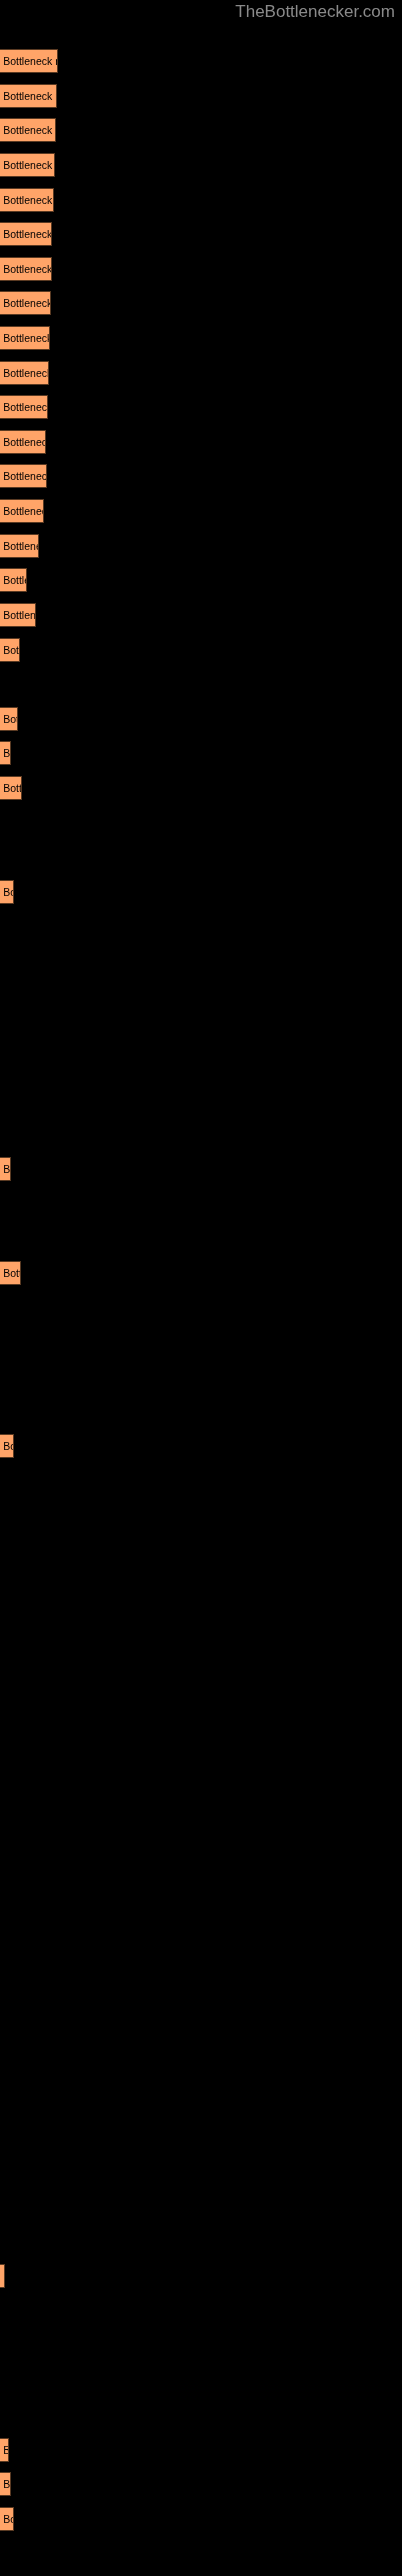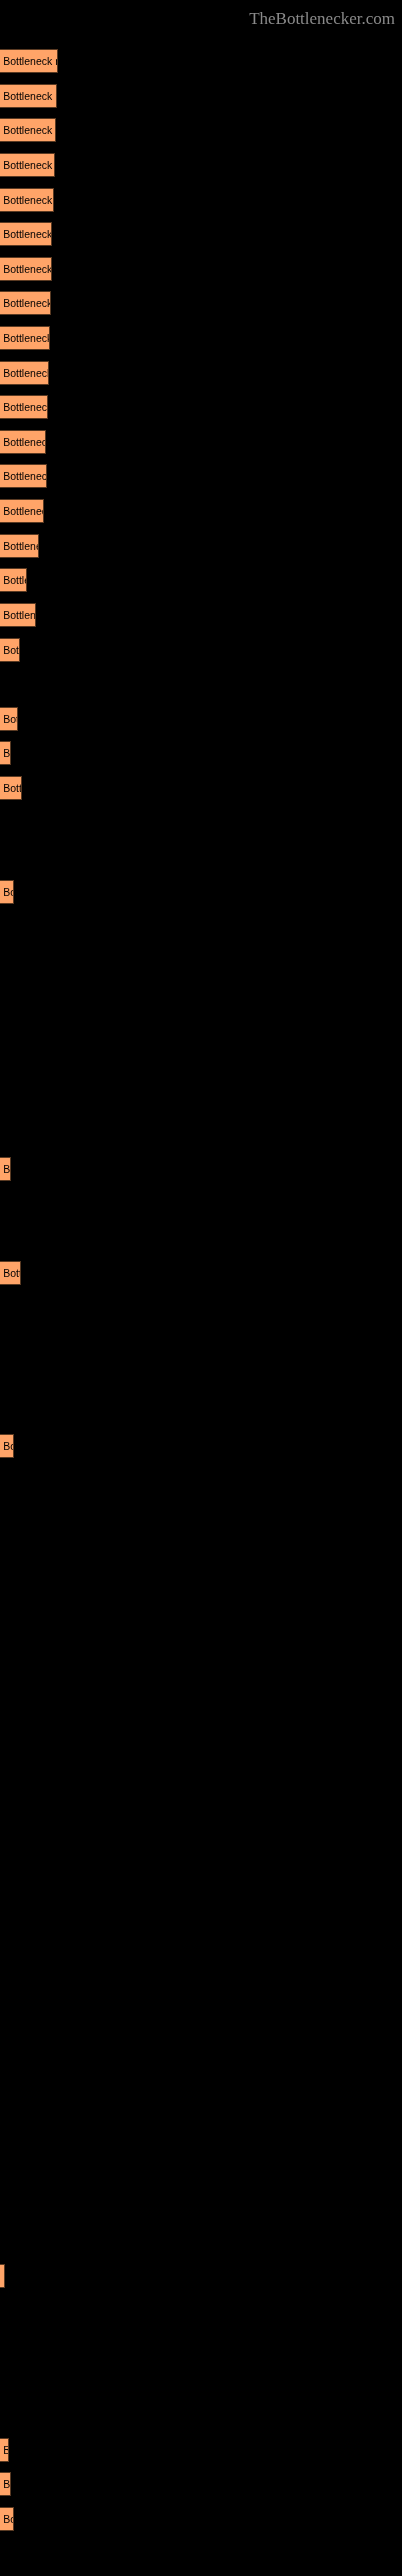--- a/index.html
+++ b/index.html
@@ -15,22 +15,21 @@
     overflow: hidden;
   }
   #site-title {
     position: absolute;
     right: 8px;
     top: 1.6px;
     font-size: 17px;
     color: #8a8a8a;
     letter-spacing: 0px;
     white-space: nowrap;
-    font-family: Liberation Serif, serif;
-    margin-top: 7px;
+    font-family: Liberation Sans, sans-serif;
   }
   #chart-area {
     position: absolute;
     left: 0;
     top: 0;
     width: 403px;
     height: 2576px;
   }
   .bar-row {
     position: absolute;

